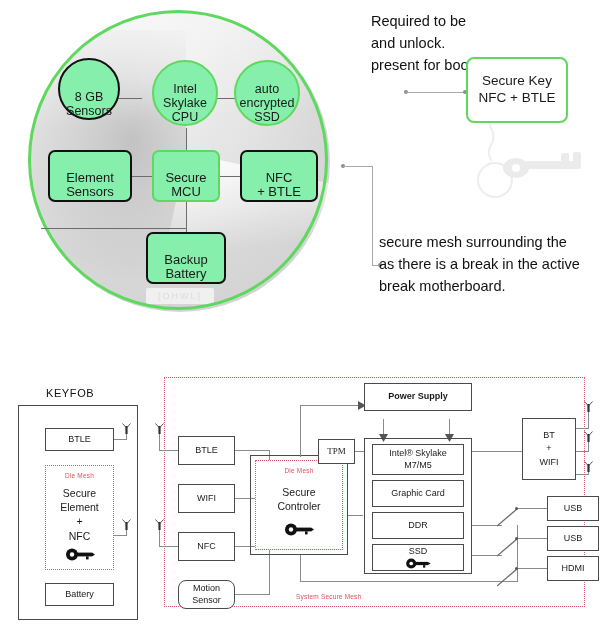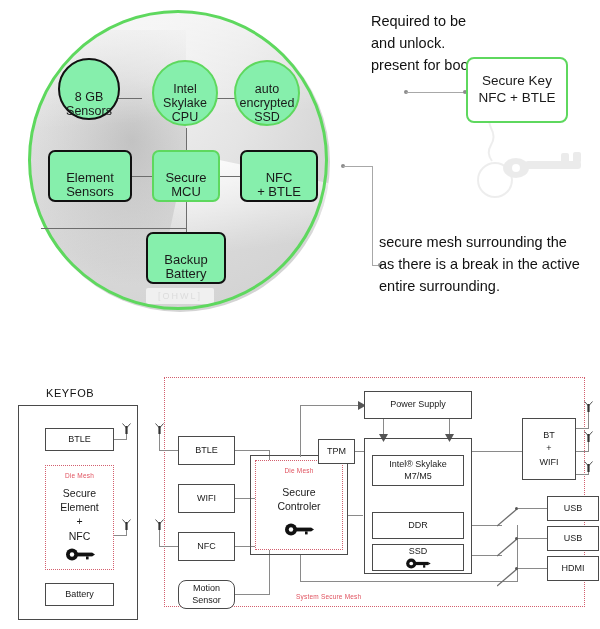--- a/index.html
+++ b/index.html
@@ -209,21 +209,21 @@
 
   <div class="dot" style="left:341px;top:164px;"></div>
   <div class="lead h" style="left:343px;top:166px;width:30px;"></div>
   <div class="lead v" style="left:372px;top:166px;height:99px;"></div>
   <div class="lead h" style="left:372px;top:265px;width:8px;"></div>
   <div class="dot" style="left:378px;top:263px;"></div>
 
   <div class="callout-txt" style="left:379px;top:231px;width:220px;">
     <div>secure mesh surrounding the</div>
     <div>as there is a break in the active</div>
-    <div>entire surrounding.</div>
+    <div>break motherboard.</div>
   </div>
 </div>
 
 <div id="bottom-panel">
 
   <div class="keyfob-title" style="left:46px;top:32px;">KEYFOB</div>
   <div class="bx" style="left:18px;top:50px;width:120px;height:215px;background:transparent;"></div>
 
   <div class="bx" style="left:45px;top:73px;width:69px;height:23px;">
     <span>BTLE</span>
@@ -323,42 +323,45 @@
   <svg class="arrowtip" style="left:358px;top:46px;width:8px;height:9px;" viewBox="0 0 8 9">
     <polygon points="0,0 8,4.5 0,9" fill="#555"></polygon>
   </svg>
 
   <div class="wire h" style="left:348px;top:160px;width:15px;"></div>
 
   <div class="wire v" style="left:300px;top:200px;height:27px;"></div>
   <div class="wire h" style="left:300px;top:226px;width:218px;"></div>
   <div class="wire v" style="left:517px;top:170px;height:57px;"></div>
 
-  <div class="bx" style="left:364px;top:36px;width:108px;height:28px;">
+  <div class="bx" style="left:364px;top:28px;width:108px;height:28px;font-weight:bold;">
     <span>Power Supply</span>
   </div>
   <div class="wire v" style="left:383px;top:64px;height:18px;"></div>
   <svg class="arrowtip" style="left:379px;top:79px;width:9px;height:8px;" viewBox="0 0 9 8">
     <polygon points="0,0 9,0 4.5,8" fill="#555"></polygon>
   </svg>
   <div class="wire v" style="left:449px;top:64px;height:18px;"></div>
   <svg class="arrowtip" style="left:445px;top:79px;width:9px;height:8px;" viewBox="0 0 9 8">
     <polygon points="0,0 9,0 4.5,8" fill="#555"></polygon>
   </svg>
 
-  <div class="bx" style="left:318px;top:84px;width:37px;height:25px;">
+  <div class="bx" style="left:318px;top:84px;width:37px;height:25px;font-family:Liberation Serif, serif;">
     <span>TPM</span>
   </div>
   <div class="wire h" style="left:355px;top:96px;width:9px;"></div>
 
   <div class="bx" style="left:364px;top:83px;width:108px;height:136px;background:transparent;"></div>
 
-  <div class="bx thin" style="left:372px;top:100px;width:92px;height:31px;">
+  <div class="bx thin" style="left:372px;top:89px;width:92px;height:31px;">
     <span>Intel® Skylake</span>
     <span>M7/M5</span>
+  </div>
+  <div class="bx thin" style="left:372px;top:125px;width:92px;height:27px;">
+    <span>Graphic Card</span>
   </div>
   <div class="bx thin" style="left:372px;top:157px;width:92px;height:27px;">
     <span>DDR</span>
   </div>
   <div class="bx thin" style="left:372px;top:189px;width:92px;height:27px;">
     <span>SSD</span>
     <svg width="26" height="11" viewBox="0 0 30 13" style="margin-top:1px;">
       <circle cx="7" cy="6.5" r="6" fill="#111"></circle>
       <circle cx="7" cy="6.5" r="2.2" fill="#fff"></circle>
       <rect x="11" y="4.6" width="16" height="3.8" fill="#111"></rect>

